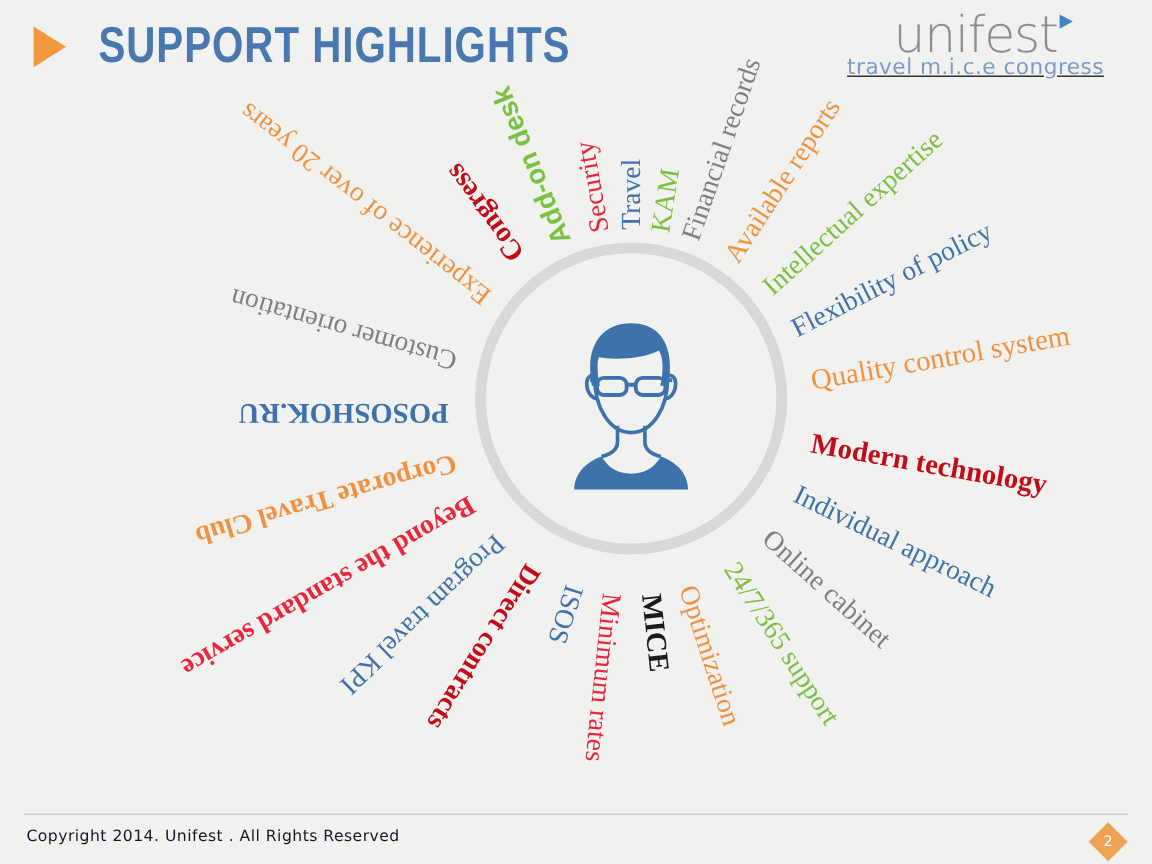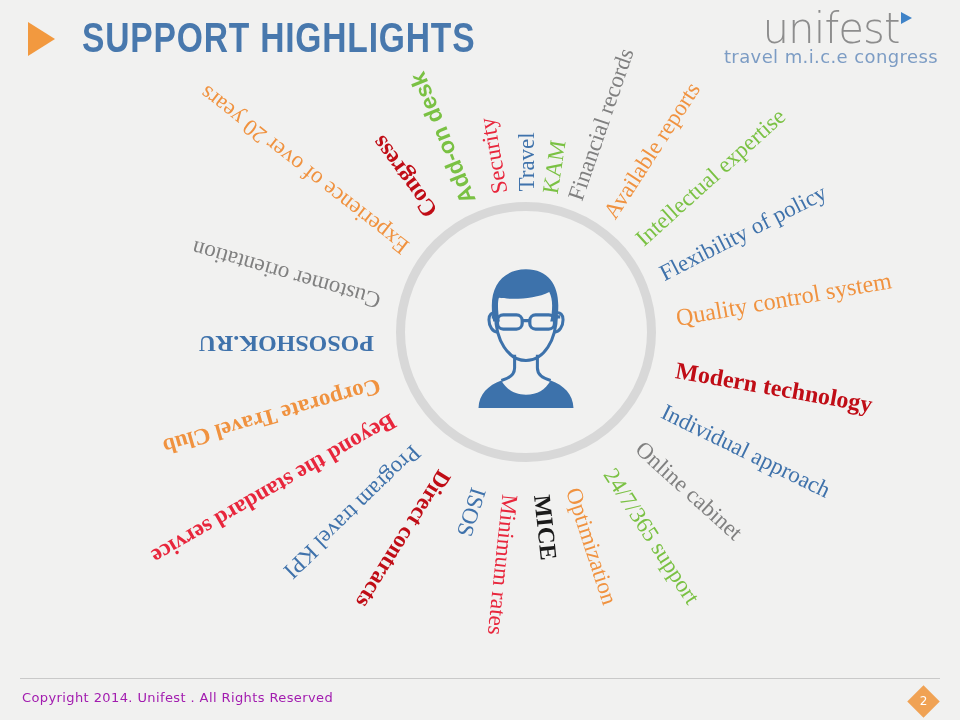--- a/index.html
+++ b/index.html
@@ -25,21 +25,21 @@
     font-weight:bold;
     font-size:42px;
     letter-spacing:1px;
     color:#4878ad;
     transform:scaleX(.80);
     transform-origin:left top;
     white-space:nowrap;
   }
 
   
-  .logo{position:absolute;right:22px;top:8px;text-align:center;}
+  .logo{position:absolute;right:40px;top:8px;text-align:center;text-decoration:underline;}
   .logo-word{
     font-family:"DejaVu Sans", sans-serif;
     font-size:42px;
     color:#8d8d8d;
     letter-spacing:-1px;
     line-height:1;
     position:relative;
     display:inline-block;
     font-weight:300;
   }
@@ -83,21 +83,21 @@
   .sans{font-family:"Liberation Sans", sans-serif;}
 
   
   .footer-rule{
     position:absolute;left:20px;right:20px;top:678px;
     height:1px;background:#c9c9c9;
   }
   .footer-text{
     position:absolute;left:22px;top:690px;
     font-family:"DejaVu Sans", sans-serif;
-    font-size:13px;color:#a21caf;letter-spacing:.4px;
+    font-size:13px;color:#0f172a;letter-spacing:.4px;
   }
   .page-badge{
     position:absolute;left:912px;top:690px;
     width:23px;height:23px;background:#f0a254;
     transform:rotate(45deg);
   }
   .page-badge span{
     display:block;width:100%;height:100%;
     transform:rotate(-45deg);
     line-height:23px;text-align:center;

